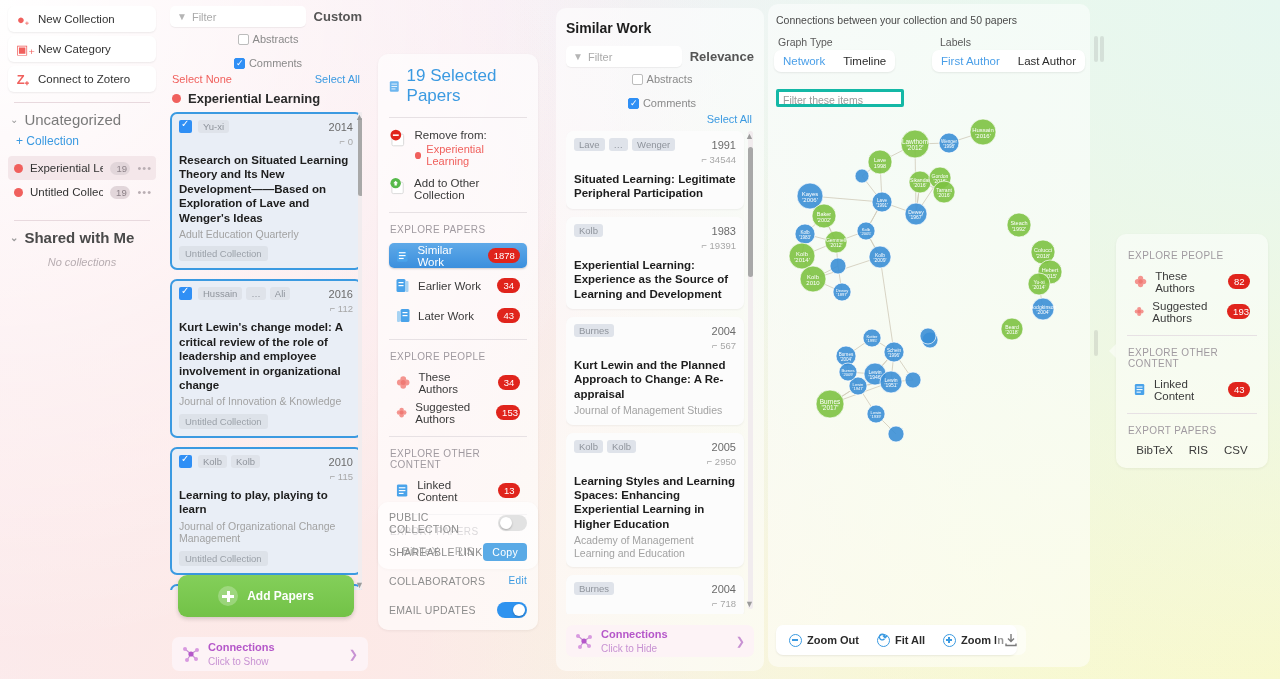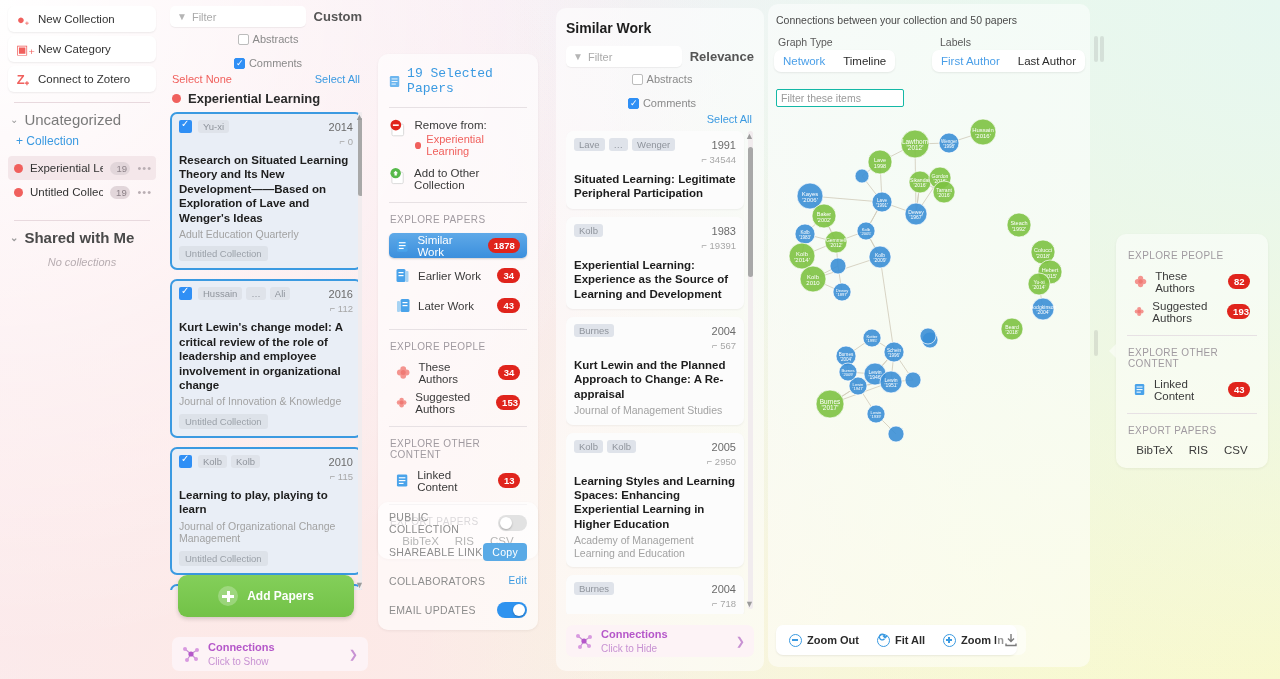--- a/index.html
+++ b/index.html
@@ -113,33 +113,33 @@
   .conn-txt1 { color: #b557c9; font-size: 11px; font-weight: bold; }
   .conn-txt2 { color: #c892d3; font-size: 10px; }
   .conn-arrow { margin-left: auto; color: #c892d3; font-size: 11px; }
 
   
   #col-actions { left: 378px; top: 54px; width: 160px; }
   .card {
     background: rgba(255,255,255,.62); border-radius: 10px; padding: 12px 11px;
     box-shadow: 0 1px 3px rgba(0,0,0,.06);
   }
-  .selpapers { display: flex; align-items: center; justify-content: center; gap: 7px; color: #3b9ae1; font-size: 13px; font-family: Liberation Mono, monospace; }
+  .selpapers { display: flex; align-items: center; justify-content: center; gap: 7px; color: #3b9ae1; font-size: 17px; }
   .hr { height: 1px; background: #e7e1e4; margin: 11px 0; }
   .act-row { display: flex; align-items: flex-start; gap: 8px; margin-bottom: 10px; font-size: 11.5px; color: #3a3a3a; cursor: pointer; }
   .act-sub { display: flex; align-items: center; gap: 5px; color: #f0605d; font-size: 11px; margin-top: 2px; }
   .sdot { width: 7px; height: 7px; border-radius: 50%; background: #f0605d; }
   .grp-label { font-size: 10px; color: #a09aa0; letter-spacing: .4px; margin: 4px 0 8px 1px; }
   .nav-item {
     display: flex; align-items: center; gap: 8px; height: 25px; padding: 0 7px;
     border-radius: 5px; font-size: 11.5px; color: #3a3a3a; margin-bottom: 5px; cursor: pointer;
   }
   .nav-item.sel { background: linear-gradient(#5fa9e8, #3b8fdd); color: #fff; box-shadow: 0 1px 2px rgba(0,0,0,.18); }
   .nav-item .lbl { flex: 1 1 auto; }
-  .badge { background: #e0241c; color: #fff; border-radius: 9px; font-size: 9.5px; font-weight: bold; padding: 2px 6px; min-width: 22px; text-align: center; }
+  .badge { background: #e0241c; color: #fff; border-radius: 9px; font-size: 9.5px; font-weight: normal; padding: 2px 6px; min-width: 22px; text-align: center; }
   .export-row { display: flex; gap: 16px; justify-content: center; font-size: 11.5px; color: #3a3a3a; }
   .export-row span { cursor: pointer; }
   #col-share { left: 378px; top: 502px; width: 160px; }
   .share-row { display: flex; align-items: center; justify-content: space-between; height: 29px; font-size: 10.5px; color: #8d8d8d; letter-spacing: .3px; }
   .toggle { width: 30px; height: 16px; border-radius: 9px; background: #e2e2e2; position: relative; cursor: pointer; }
   .toggle .knob { position: absolute; top: 2px; left: 2px; width: 12px; height: 12px; border-radius: 50%; background: #fff; box-shadow: 0 1px 2px rgba(0,0,0,.25); }
   .toggle.on { background: #2f93ef; }
   .toggle.on .knob { left: 16px; }
   .copybtn { background: #5aaae6; color: #fff; font-size: 10.5px; border-radius: 4px; padding: 3px 9px; cursor: pointer; }
   .editlink { color: #3b9ae1; font-size: 10px; cursor: pointer; margin-left: 8px; }
@@ -162,21 +162,21 @@
     left: 768px; top: 4px; width: 322px; height: 663px;
     background: rgba(255,255,255,.5); border-radius: 10px; overflow: hidden;
   }
   .g-caption { position: absolute; left: 8px; top: 10px; font-size: 10.5px; color: #4a4a4a; }
   .g-lbl { position: absolute; font-size: 10.5px; color: #5a5a5a; }
   .seg { position: absolute; background: #fff; border-radius: 7px; display: flex; box-shadow: 0 1px 2px rgba(0,0,0,.08); }
   .seg div { font-size: 11.5px; padding: 5px 9px; cursor: pointer; color: #2b2b2b; }
   .seg div.on { color: #4a9fe8; }
   .gfilter {
     position: absolute; left: 8px; top: 85px; width: 128px; height: 18px;
-    border: 1px solid #14b8a6; background: #fff; border-radius: 2px;
+    border: 3px solid #14b8a6; background: #fff; border-radius: 2px;
     font-size: 10.5px; color: #9a9a9a; padding: 0 4px; line-height: 17px;
   }
   #svg-graph { position: absolute; left: 0; top: 110px; width: 322px; height: 500px; }
   .zoombar {
     position: absolute; left: 8px; bottom: 12px; height: 30px;
     background: #fff; border-radius: 7px; display: flex; align-items: center;
     padding: 0 6px; gap: 4px; box-shadow: 0 1px 2px rgba(0,0,0,.08);
   }
   .zbtn { display: flex; align-items: center; gap: 5px; font-size: 11px; font-weight: bold; color: #2b2b2b; padding: 0 7px; cursor: pointer; }
   .zcirc { width: 13px; height: 13px; border-radius: 50%; border: 1.6px solid #3b9ae1; position: relative; }

